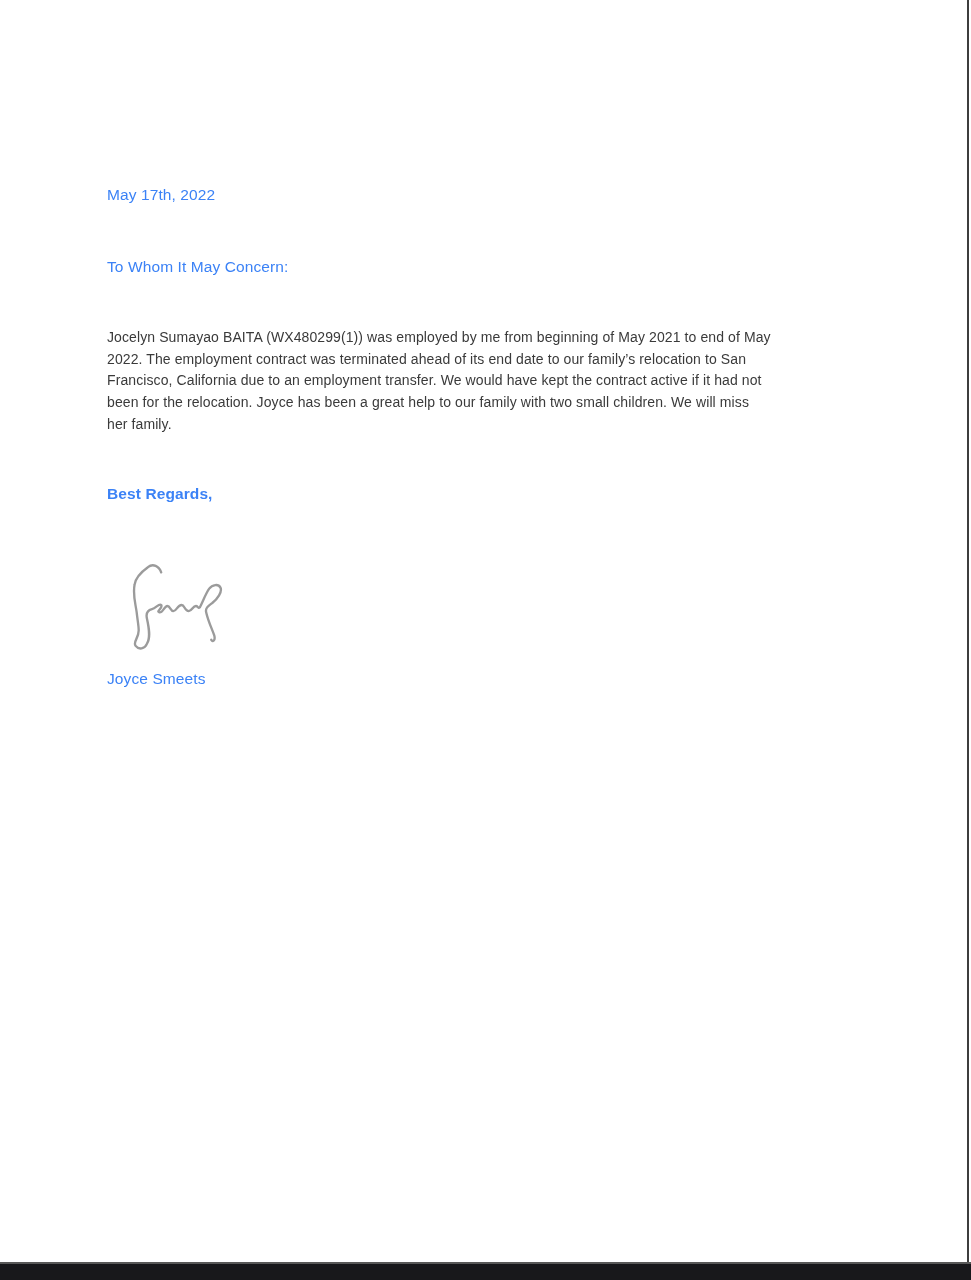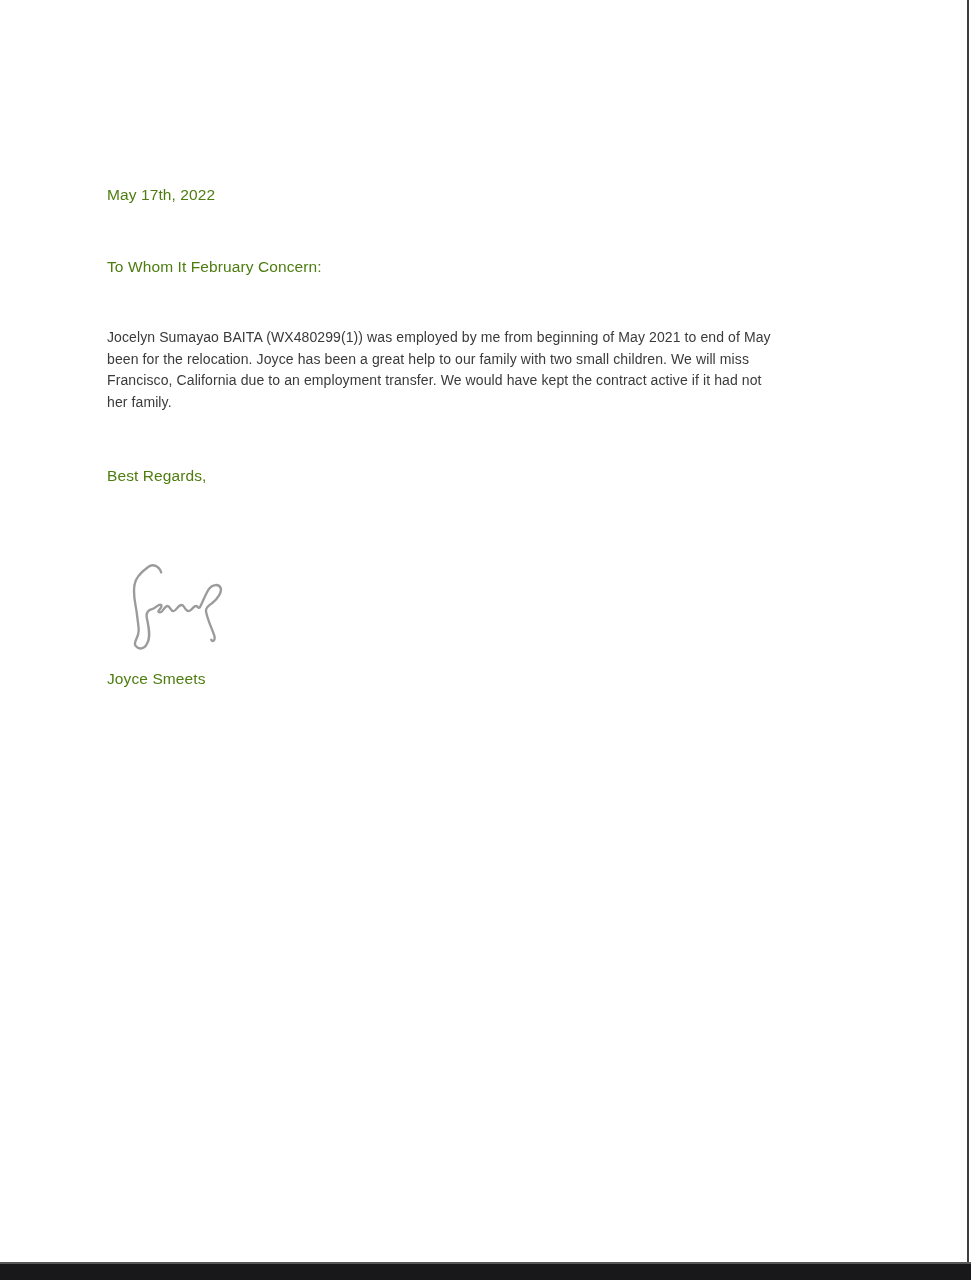--- a/index.html
+++ b/index.html
@@ -15,26 +15,26 @@
     overflow: hidden;
     font-family: "Liberation Sans", sans-serif;
     color: #3a3a3a;
   }
   .text-line {
     position: absolute;
     left: 107px;
     font-size: 15.5px;
     line-height: 21.7px;
     white-space: nowrap;
-    color: #4d7c0f;
+    color: #3b82f6;
     letter-spacing: 0.1px;
   }
   .letter-date      { top: 184px; }
   .salutation       { top: 256px; }
-  .closing          { top: 465px; }
+  .closing          { top: 483px; font-weight: bold; }
   .signer-name      { top: 668px; }
   .body-paragraph {
     position: absolute;
     left: 107px;
     top: 327px;
     width: 760px;
   }
   .body-paragraph .para-line {
     display: block;
     font-size: 14px;
@@ -69,26 +69,27 @@
     box-sizing: border-box;
   }
 </style>
 </head>
 <body>
 
 <div class="page">
 
   <div class="text-line letter-date">May 17th, 2022</div>
 
-  <div class="text-line salutation">To Whom It February Concern:</div>
+  <div class="text-line salutation">To Whom It May Concern:</div>
 
   <div class="body-paragraph">
     <span class="para-line">Jocelyn Sumayao BAITA (WX480299(1)) was employed by me from beginning of May 2021 to end of May</span>
+    <span class="para-line">2022. The employment contract was terminated ahead of its end date to our family’s relocation to San</span>
+    <span class="para-line">Francisco, California due to an employment transfer. We would have kept the contract active if it had not</span>
     <span class="para-line">been for the relocation. Joyce has been a great help to our family with two small children. We will miss</span>
-    <span class="para-line">Francisco, California due to an employment transfer. We would have kept the contract active if it had not</span>
     <span class="para-line">her family.</span>
   </div>
 
   <div class="text-line closing">Best Regards,</div>
 
   <div class="signature-wrap">
     <svg width="100" height="92" viewBox="0 0 95 90">
       <path d="M 33 14
                C 31 8 25 5 20 9
                C 13 14 8 19 7 26

